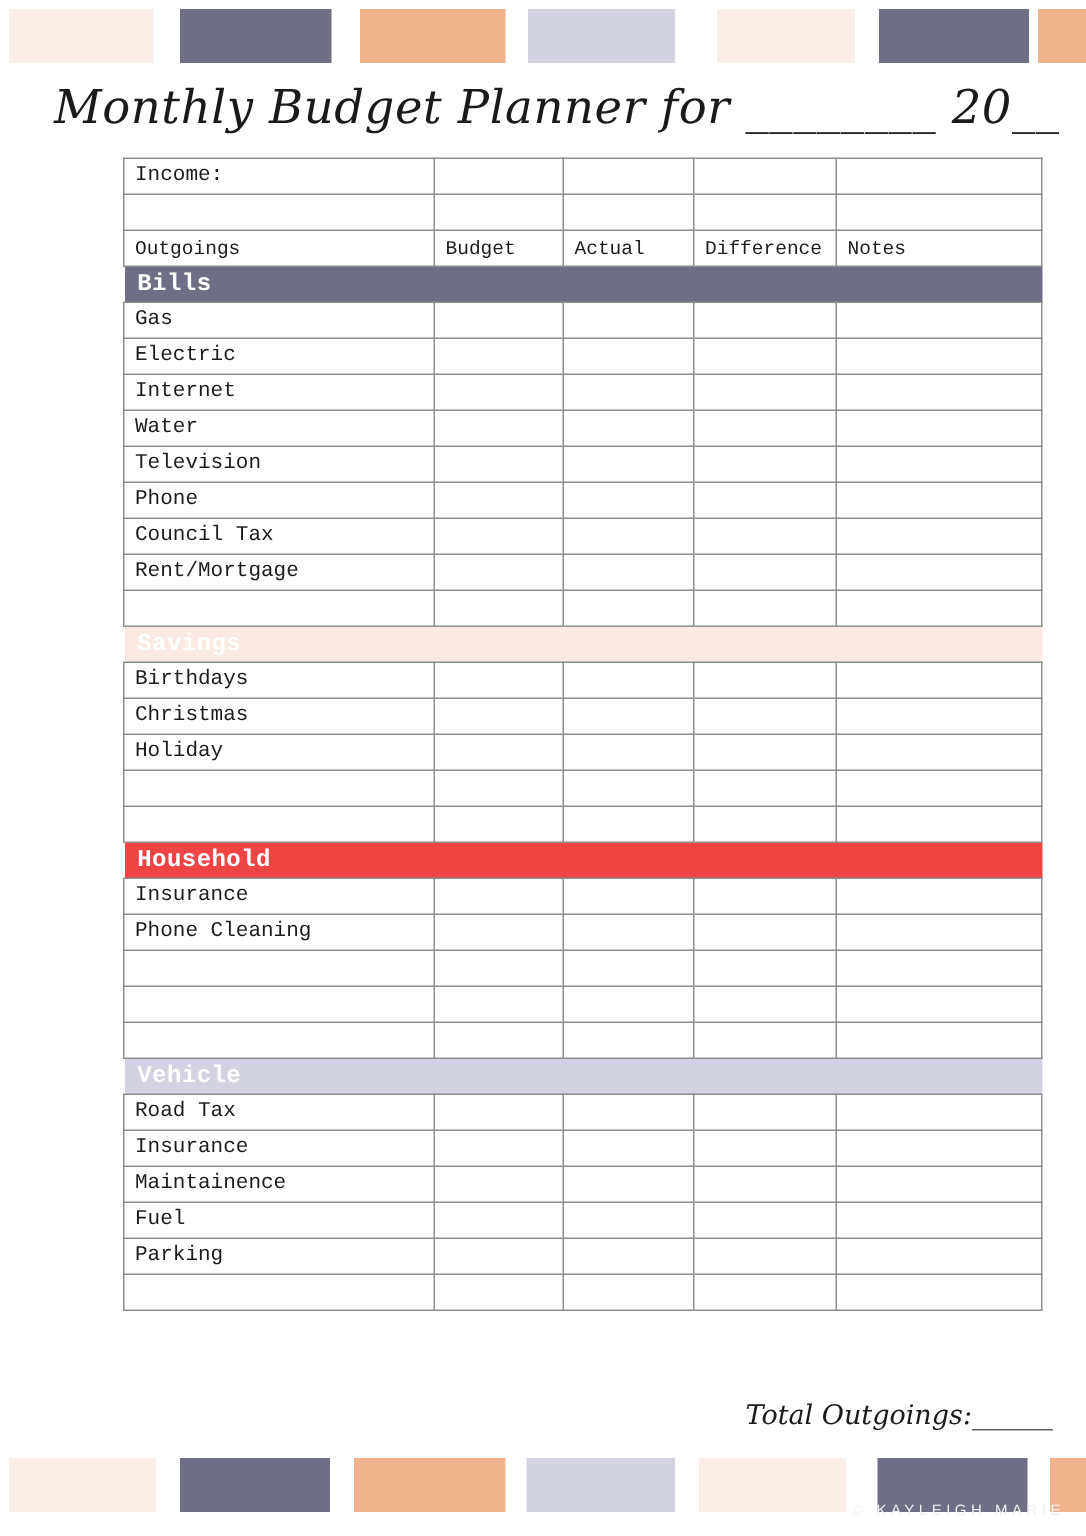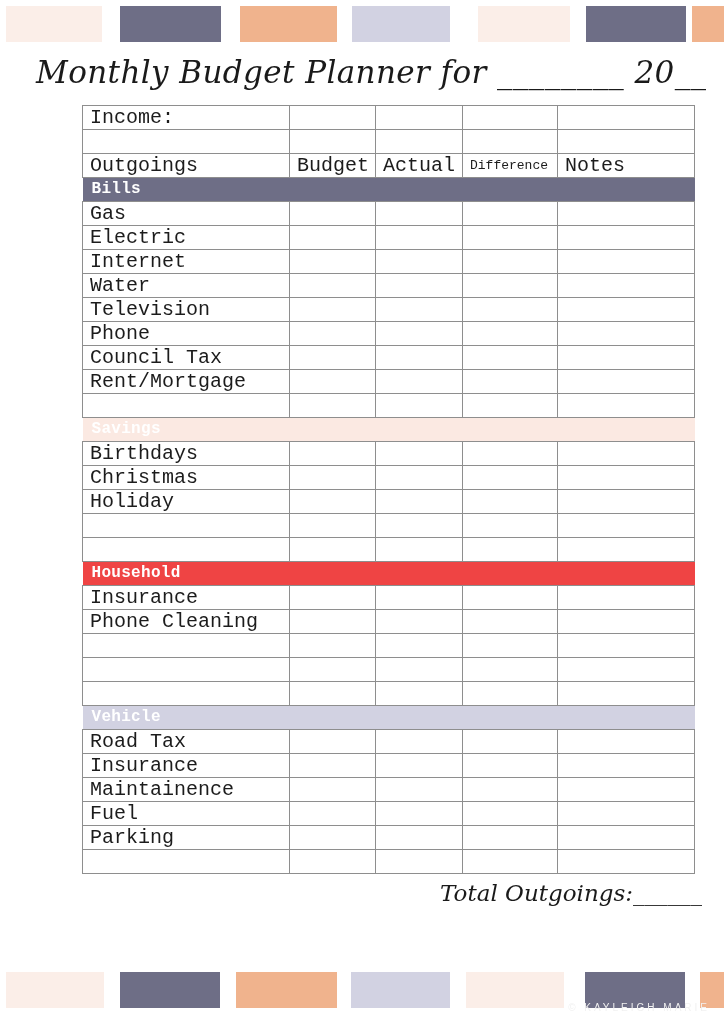--- a/index.html
+++ b/index.html
@@ -40,22 +40,22 @@
     white-space: nowrap;
   }
   .title {
     left: 36px;
     top: 54px;
     font-size: 31px;
     letter-spacing: 0.4px;
   }
   .footer-total {
     right: 22px;
-    top: 880px;
-    font-size: 23px;
+    top: 933px;
+    font-size: 18px;
   }
 
   
   .planner-table {
     position: absolute;
     left: 82px;
     top: 105px;
     width: 612px;
     border-collapse: collapse;
     table-layout: fixed;
@@ -69,22 +69,22 @@
     line-height: 23px;
     overflow: hidden;
     white-space: nowrap;
   }
   .col-label      { width: 207px; }
   .col-budget     { width: 86px;  }
   .col-actual     { width: 87px;  }
   .col-difference { width: 95px;  }
   .col-notes      { width: 137px; }
 
-  td.label-cell { font-size: 20px; }
-  td.header-cell { font-size: 20px; }
+  td.label-cell { font-size: 14px; }
+  td.header-cell { font-size: 13px; }
   td.difference-header { font-size: 13px; }
 
   
   tr.section-row td {
     border-left: none;
     border-right: none;
     color: #ffffff;
     font-size: 16px;
     font-weight: bold;
     letter-spacing: 0.3px;

